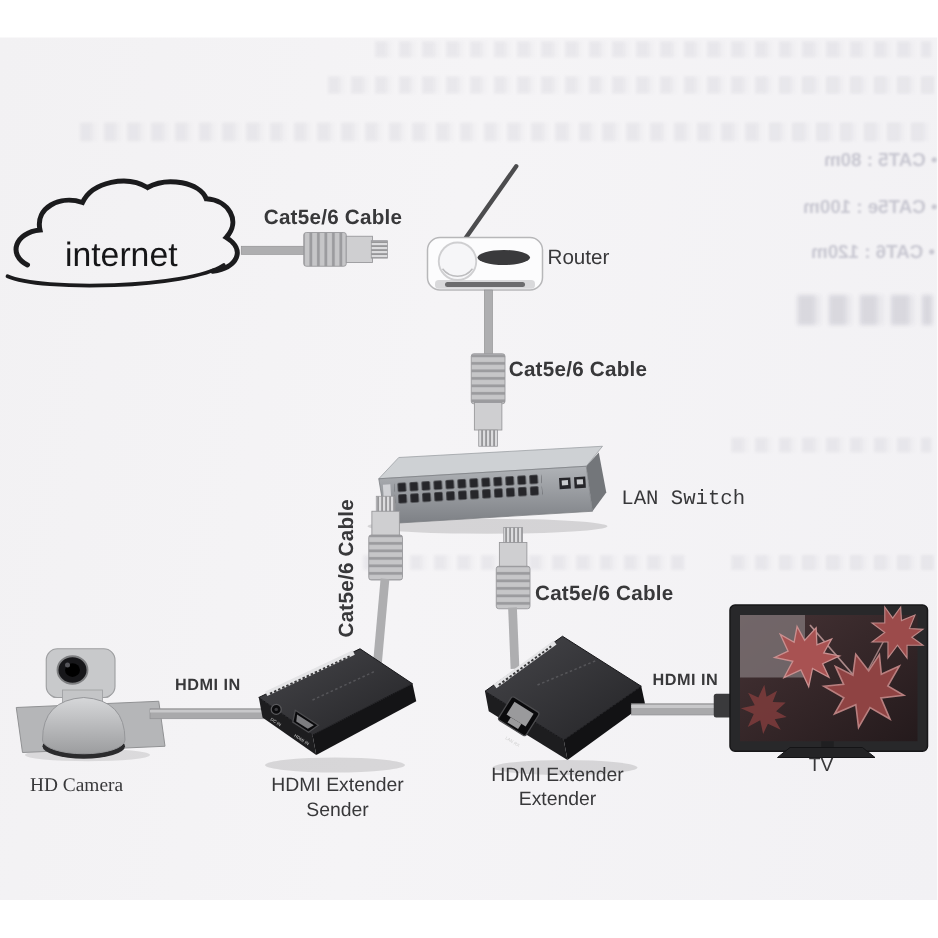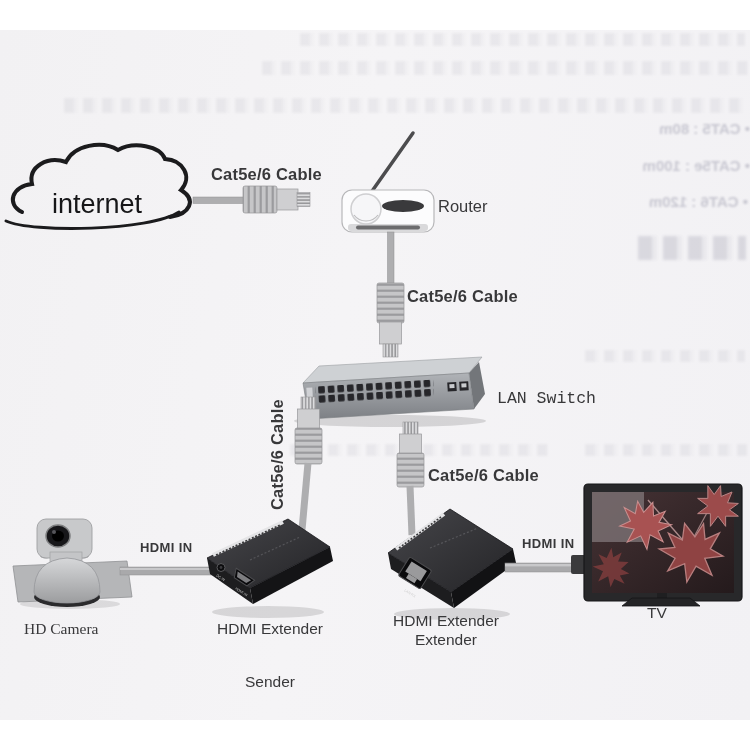--- a/index.html
+++ b/index.html
@@ -222,16 +222,16 @@
 <div class="lbl lbl-cable" style="left:211px;top:165px;">Cat5e/6 Cable</div>
 <div class="lbl lbl-node" style="left:438px;top:197px;">Router</div>
 <div class="lbl lbl-cable" style="left:407px;top:287px;">Cat5e/6 Cable</div>
 <div class="lbl lbl-node" style="left:497px;top:389px;font-family:Liberation Mono, monospace;">LAN Switch</div>
 <div class="lbl lbl-cable vtext" style="left:268px;top:510px;">Cat5e/6 Cable</div>
 <div class="lbl lbl-cable" style="left:428px;top:466px;">Cat5e/6 Cable</div>
 <div class="lbl lbl-port" style="left:140px;top:540px;">HDMI IN</div>
 <div class="lbl lbl-port" style="left:522px;top:536px;">HDMI IN</div>
 <div class="lbl lbl-dev" style="left:24px;top:620px;font-family:Liberation Serif, serif;">HD Camera</div>
 <div class="lbl lbl-dev" style="left:200px;top:620px;width:140px;">HDMI Extender</div>
-<div class="lbl lbl-dev" style="left:200px;top:673px;width:140px;">Sender</div>
+<div class="lbl lbl-dev" style="left:200px;top:640px;width:140px;">Sender</div>
 <div class="lbl lbl-dev" style="left:381px;top:612px;width:130px;">HDMI Extender</div>
 <div class="lbl lbl-dev" style="left:381px;top:631px;width:130px;">Extender</div>
 <div class="lbl lbl-dev" style="left:647px;top:604px;">TV</div>
 
 </body></html>

